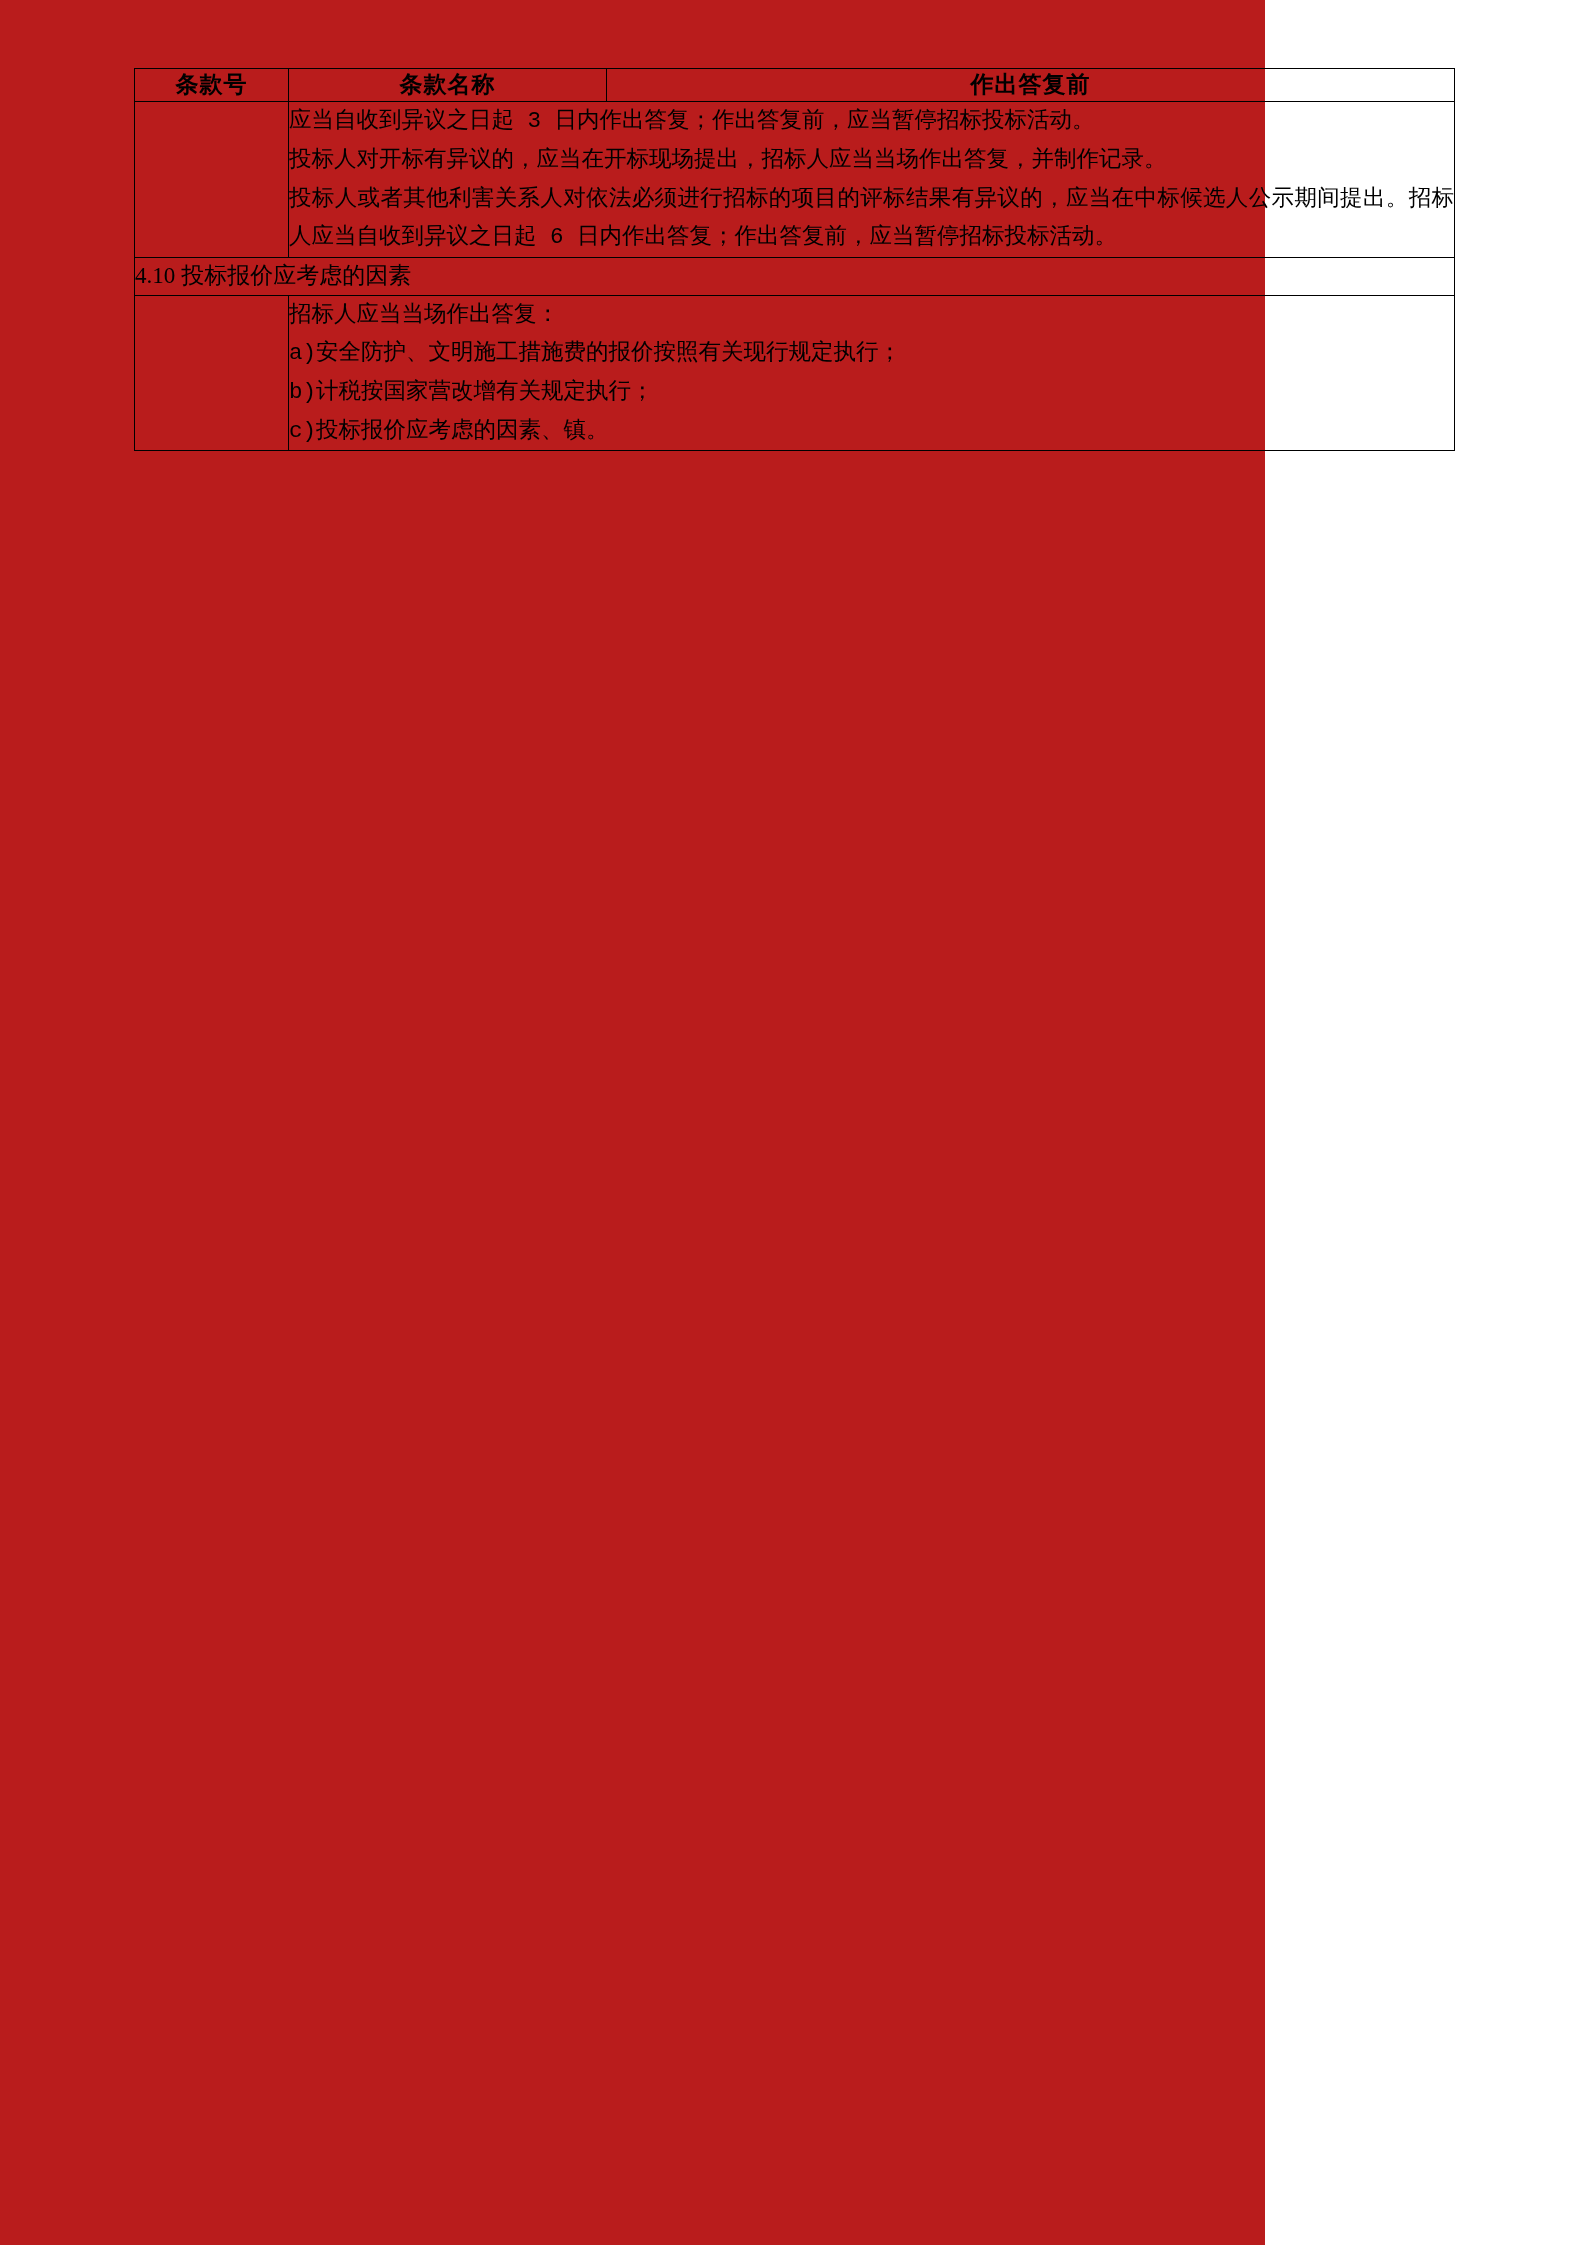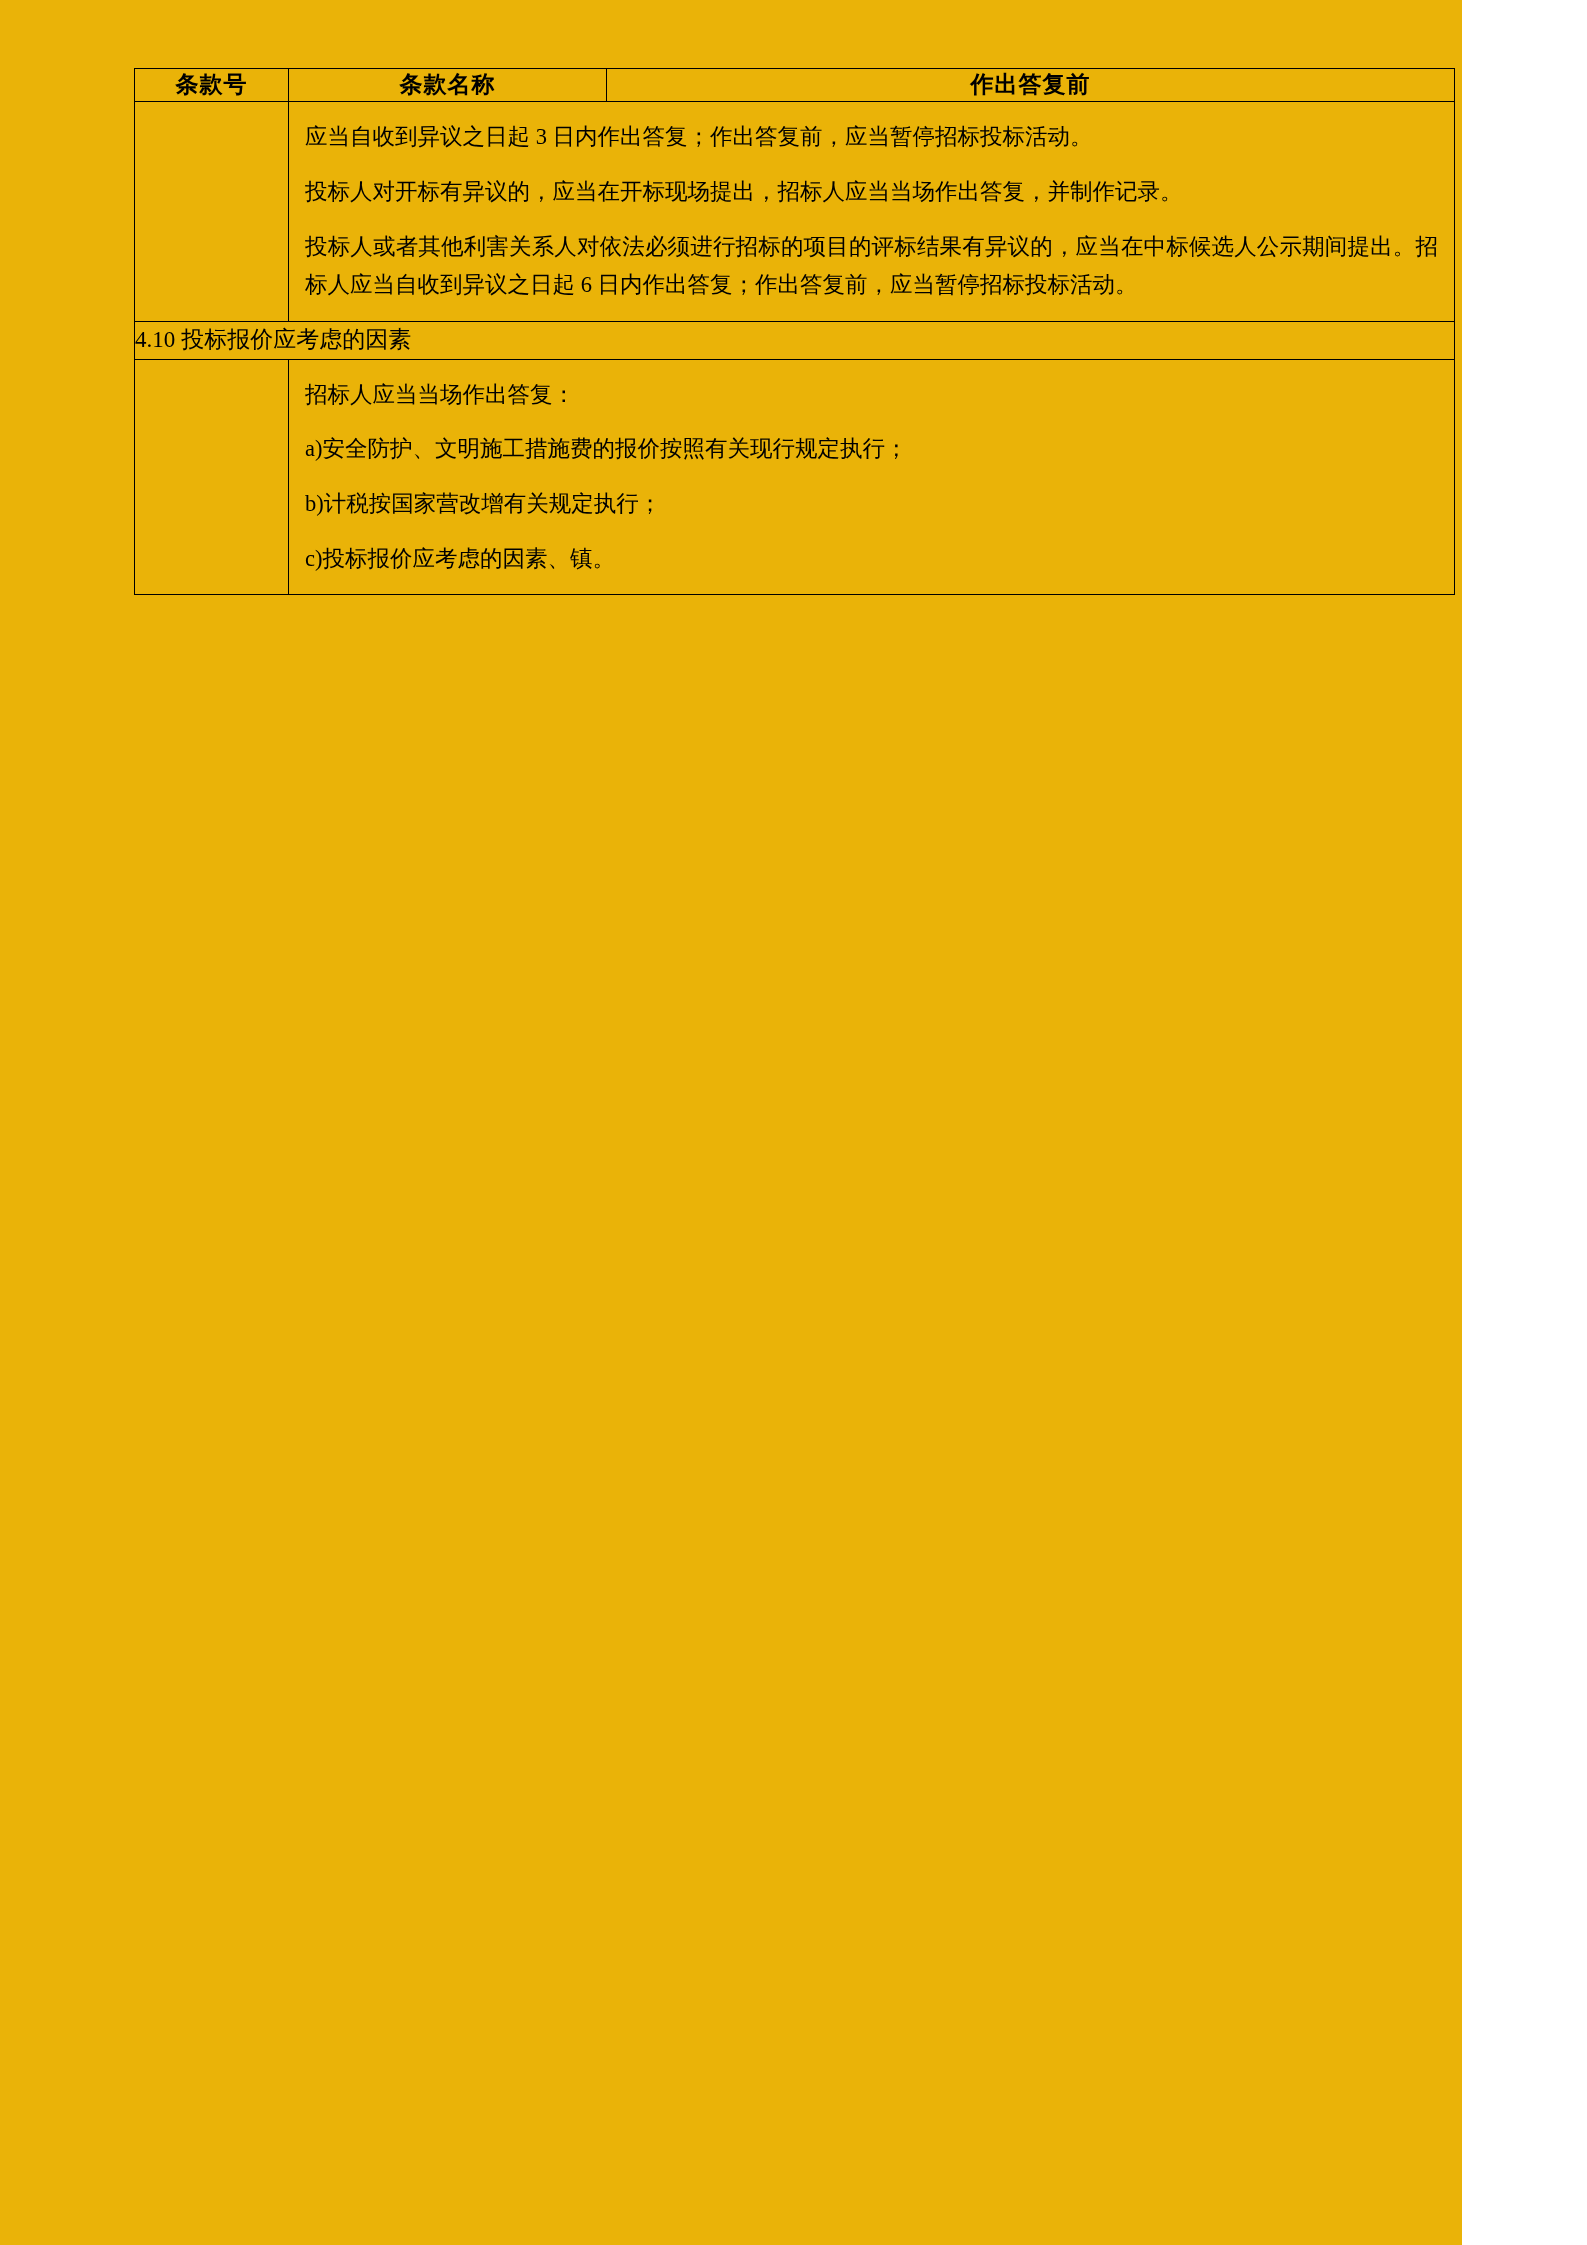--- a/index.html
+++ b/index.html
@@ -11,23 +11,23 @@
     width: 1587px;
     height: 2245px;
     font-family: "Liberation Serif", "DejaVu Serif", serif;
     color: #000000;
     position: relative;
   }
   .page {
     position: absolute;
     left: 0;
     top: 0;
-    width: 1462px;
+    width: 1265px;
     height: 2245px;
-    background: #eab308;
+    background: #b91c1c;
   }
   .doc-table {
     position: absolute;
     left: 134px;
     top: 68px;
     width: 1320px;
     border-collapse: collapse;
     table-layout: fixed;
   }
   .doc-table td {
@@ -46,21 +46,22 @@
     line-height: 1.4;
     padding: 10px 4px 11px 4px;
     letter-spacing: 1px;
   }
   .body-cell {
     font-size: 22.5px;
     line-height: 1.72;
     padding: 9px 14px 10px 16px;
   }
   .body-cell p {
-    margin: 16px;
+    margin: 0;
+    font-family: Liberation Mono, monospace;
   }
   .justify-p {
     text-align: justify;
     text-justify: inter-ideograph;
   }
   .section-cell {
     font-size: 23px;
     line-height: 1.6;
     padding: 8px 6px 9px 18px;
     font-weight: normal;

